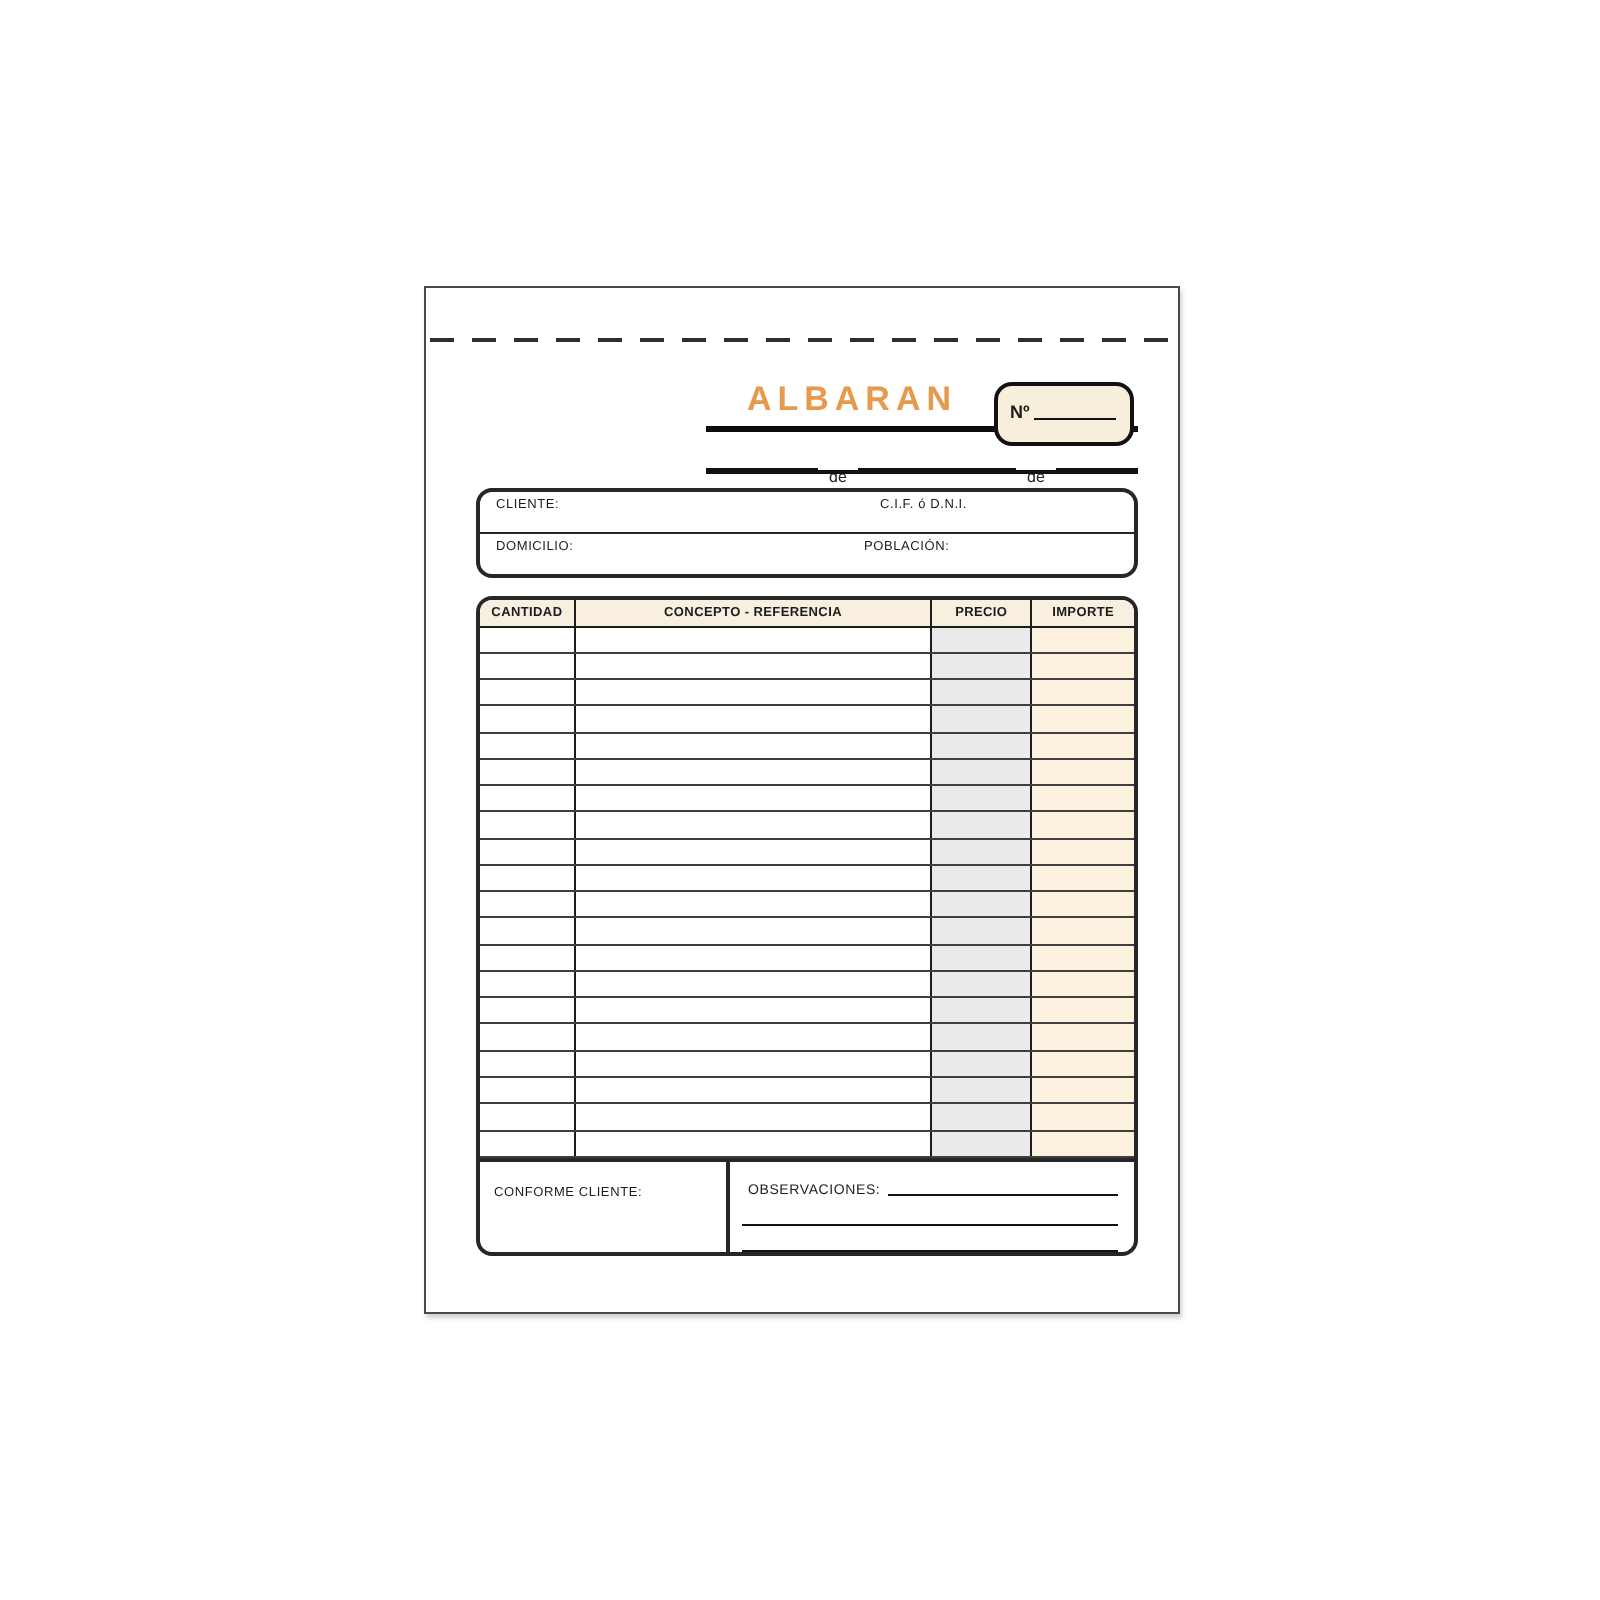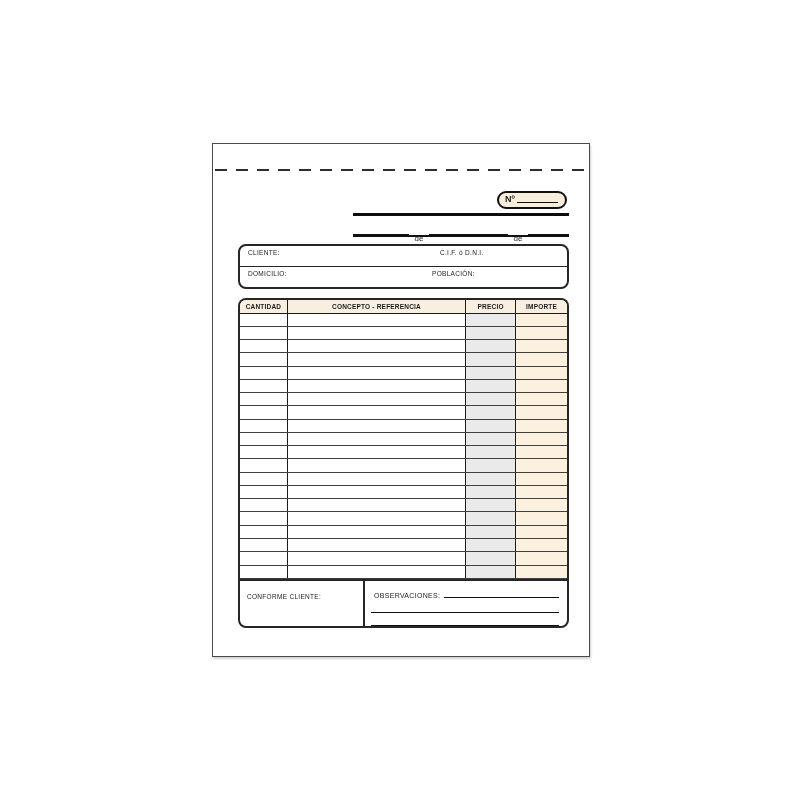--- a/index.html
+++ b/index.html
@@ -15,21 +15,21 @@
 
   .perforation { position:absolute; left:2px; right:2px; top:25px; height:2px;
                  background:repeating-linear-gradient(90deg,#2e2e2e 0 12px,transparent 12px 21px); }
 
   
   .title { position:absolute; left:140px; top:46px; width:146px; height:20px;
            text-align:center; font-size:17px; font-weight:bold; letter-spacing:3px;
            color:var(--title-orange,#e59a4d); }
   .title-rule { position:absolute; left:140px; top:69px; width:216px; height:3px; background:#0d0d0d; }
 
-  .no-box { position:absolute; left:284px; top:47px; width:70px; height:18px;
+  .no-box { position:absolute; left:284px; top:47px; width:70px; height:32px;
             border:2px solid #111; border-radius:9px; background:var(--nobox-fill,#f7efdb);
             display:flex; align-items:center; padding:0 7px 0 6px; }
   .no-box .no-label { font-size:9px; font-weight:bold; line-height:1; padding-bottom:2px; }
   .no-box .no-line { flex:1; border-bottom:1.5px solid #111; margin:0 0 3px 2px; height:9px; }
 
   
   .date-seg { position:absolute; top:83px; height:8px; border-bottom:1.5px solid #111; }
   .seg1 { left:140px; width:56px; }
   .seg2 { left:216px; width:79px; }
   .seg3 { left:315px; width:41px; }
@@ -74,20 +74,21 @@
   .obs-line.l2 { top:31px; } .obs-line.l3 { top:44px; }
 </style>
 </head>
 <body>
 
 <div class="canvas">
   <div class="paper">
 
     <div class="perforation"></div>
 
+    <div class="title">ALBARAN</div>
     <div class="title-rule"></div>
 
     <div class="no-box">
       <span class="no-label">Nº</span>
       <span class="no-line"></span>
     </div>
 
     <div class="date-seg seg1"></div>
     <div class="date-word de1">de</div>
     <div class="date-seg seg2"></div>

